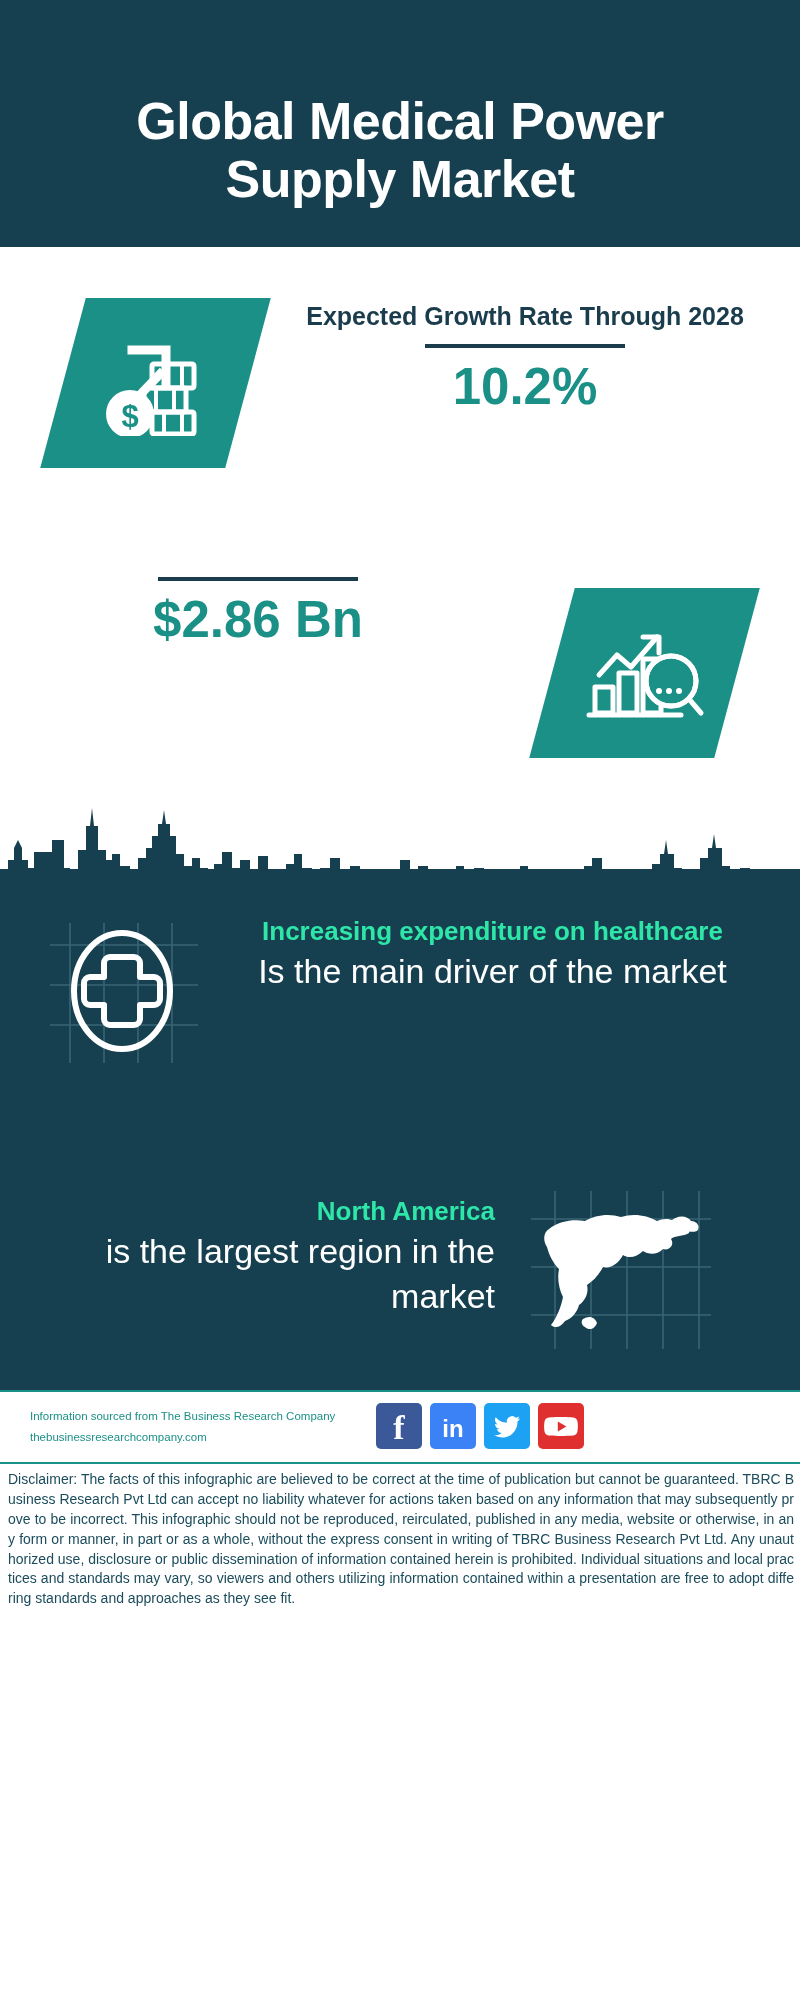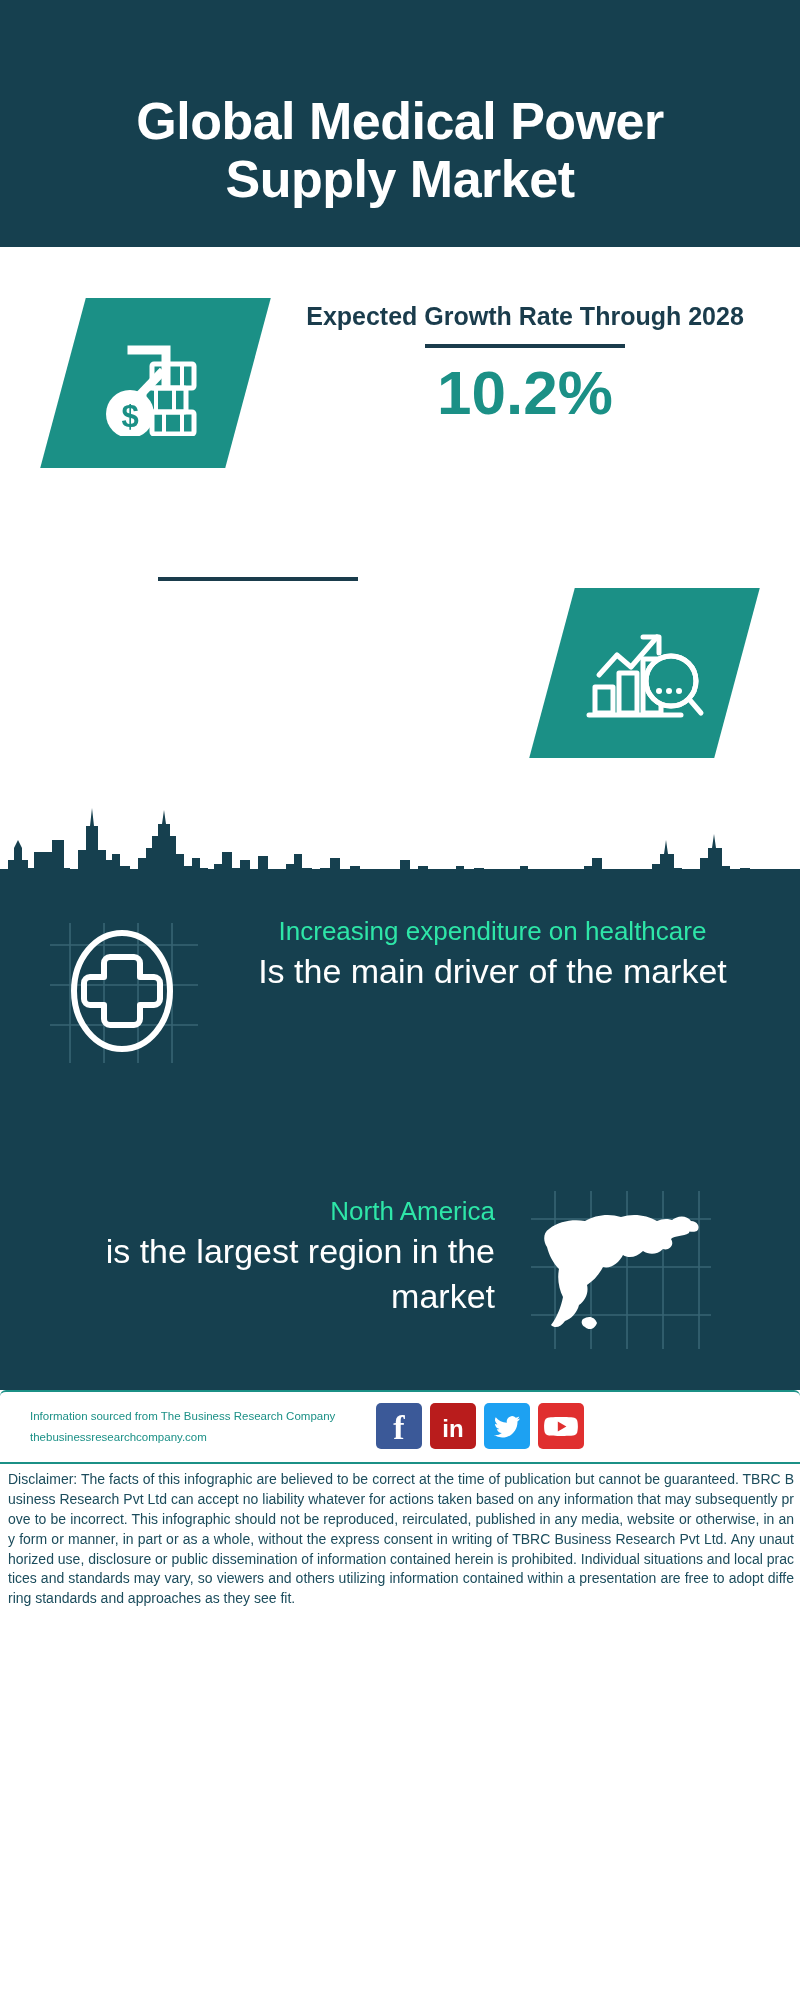--- a/index.html
+++ b/index.html
@@ -50,21 +50,21 @@
   .growth-text{
     position:absolute;left:290px;top:300px;width:470px;text-align:center;
   }
   .stat-label{
     color:#1a3c4c;font-size:25px;font-weight:bold;line-height:1.28;
   }
   .rule-dark{
     width:200px;height:4px;background:#1a3c4c;margin:12px auto 0 auto;
   }
   .stat-value{
-    color:#1b9086;font-size:62px;font-weight:bold;line-height:1.05;margin-top:12px;
+    color:#1b9086;font-size:51px;font-weight:bold;line-height:1.05;margin-top:12px;
   }
 
   
   .size-text{
     position:absolute;left:48px;top:565px;width:420px;text-align:center;
   }
   .size-icon{ left:552px; top:588px; width:185px; height:170px; }
 
   
   .dark-zone{
@@ -79,21 +79,21 @@
   .driver-row{
     position:absolute;left:0;top:915px;width:800px;height:160px;
   }
   .cross-badge{
     position:absolute;left:42px;top:0px;width:160px;height:150px;
   }
   .driver-text{
     position:absolute;left:205px;top:0px;width:575px;text-align:center;
   }
   .accent-line{
-    color:#2ee6a8;font-size:26px;font-weight:normal;line-height:1.3;
+    color:#2ee6a8;font-size:26px;font-weight:bold;line-height:1.3;
   }
   .plain-line{
     color:#ffffff;font-size:34px;font-weight:normal;line-height:1.33;
   }
   .rule-green{
     position:absolute;left:245px;top:1426px;width:255px;height:5px;background:#2ee6a8;
   }
 
   
   .region-row{
@@ -103,21 +103,20 @@
     position:absolute;left:20px;top:0;width:475px;text-align:right;
   }
   .map-badge{
     position:absolute;left:525px;top:-10px;width:190px;height:170px;
   }
 
   
   .footer{
     position:absolute;left:0;top:1390px;width:800px;height:72px;background:#ffffff;
     border-top:2px solid #1b9086;
-    border-radius:6px;
   }
   .footer-text{
     position:absolute;left:30px;top:14px;width:360px;
     color:#1b9086;font-size:11.5px;line-height:1.85;
   }
   .socials{
     position:absolute;left:376px;top:11px;display:flex;gap:8px;align-items:center;
   }
   .sicon{
     width:46px;height:46px;border-radius:5px;
@@ -173,20 +172,21 @@
   </div>
 
   <div class="growth-text">
     <div class="stat-label">Expected Growth Rate Through 2028</div>
     <div class="rule-dark"></div>
     <div class="stat-value">10.2%</div>
   </div>
 
   <div class="size-text">
     <div class="rule-dark"></div>
+    <div class="stat-value">$2.86 Bn</div>
   </div>
 
   <div class="para size-icon">
     <div class="para-inner">
       <span>
         <svg width="120" height="112" viewBox="0 0 120 112" fill="none" stroke="#fff" stroke-width="5" stroke-linecap="round" stroke-linejoin="round">
 
           <polyline points="14,60 32,40 46,52 72,22" fill="none"></polyline>
           <polyline points="58,22 74,22 74,38" fill="none"></polyline>
 
@@ -266,21 +266,21 @@
     <div class="footer-text">
       <div>Information sourced from The Business Research Company</div>
       <div>thebusinessresearchcompany.com</div>
     </div>
     <div class="socials">
       <div class="sicon" style="background:#3b5998">
         <svg width="46" height="46" viewBox="0 0 46 46">
             <text x="23" y="36" font-family="Liberation Serif, serif" font-size="34" font-weight="bold" fill="#ffffff" text-anchor="middle">f</text>
           </svg>
       </div>
-      <div class="sicon" style="background:#b91c1c">
+      <div class="sicon" style="background:#3b82f6">
         <svg width="46" height="46" viewBox="0 0 46 46">
             <text x="23" y="34" font-family="Liberation Sans, sans-serif" font-size="24" font-weight="bold" fill="#ffffff" text-anchor="middle">in</text>
           </svg>
       </div>
       <div class="sicon" style="background:#1da1f2">
         <svg width="46" height="46" viewBox="0 0 46 46">
           <path fill="#ffffff" d="M36 15.5c-1 .45-2 .75-3.1.9 1.1-.67 1.95-1.73 2.35-3-1.05.62-2.2 1.07-3.42 1.32A5.38 5.38 0 0 0 22.7 18.6c0 .42.05.83.14 1.22-4.47-.22-8.44-2.37-11.1-5.63a5.4 5.4 0 0 0 1.67 7.19 5.3 5.3 0 0 1-2.44-.67v.07c0 2.6 1.85 4.78 4.32 5.27a5.4 5.4 0 0 1-2.43.1 5.39 5.39 0 0 0 5.03 3.74 10.8 10.8 0 0 1-6.7 2.31c-.43 0-.86-.03-1.28-.08a15.25 15.25 0 0 0 8.25 2.42c9.9 0 15.31-8.2 15.31-15.31l-.02-.7A10.9 10.9 0 0 0 36 15.5z"></path>
         </svg>
       </div>
       <div class="sicon" style="background:#e02f2f">

